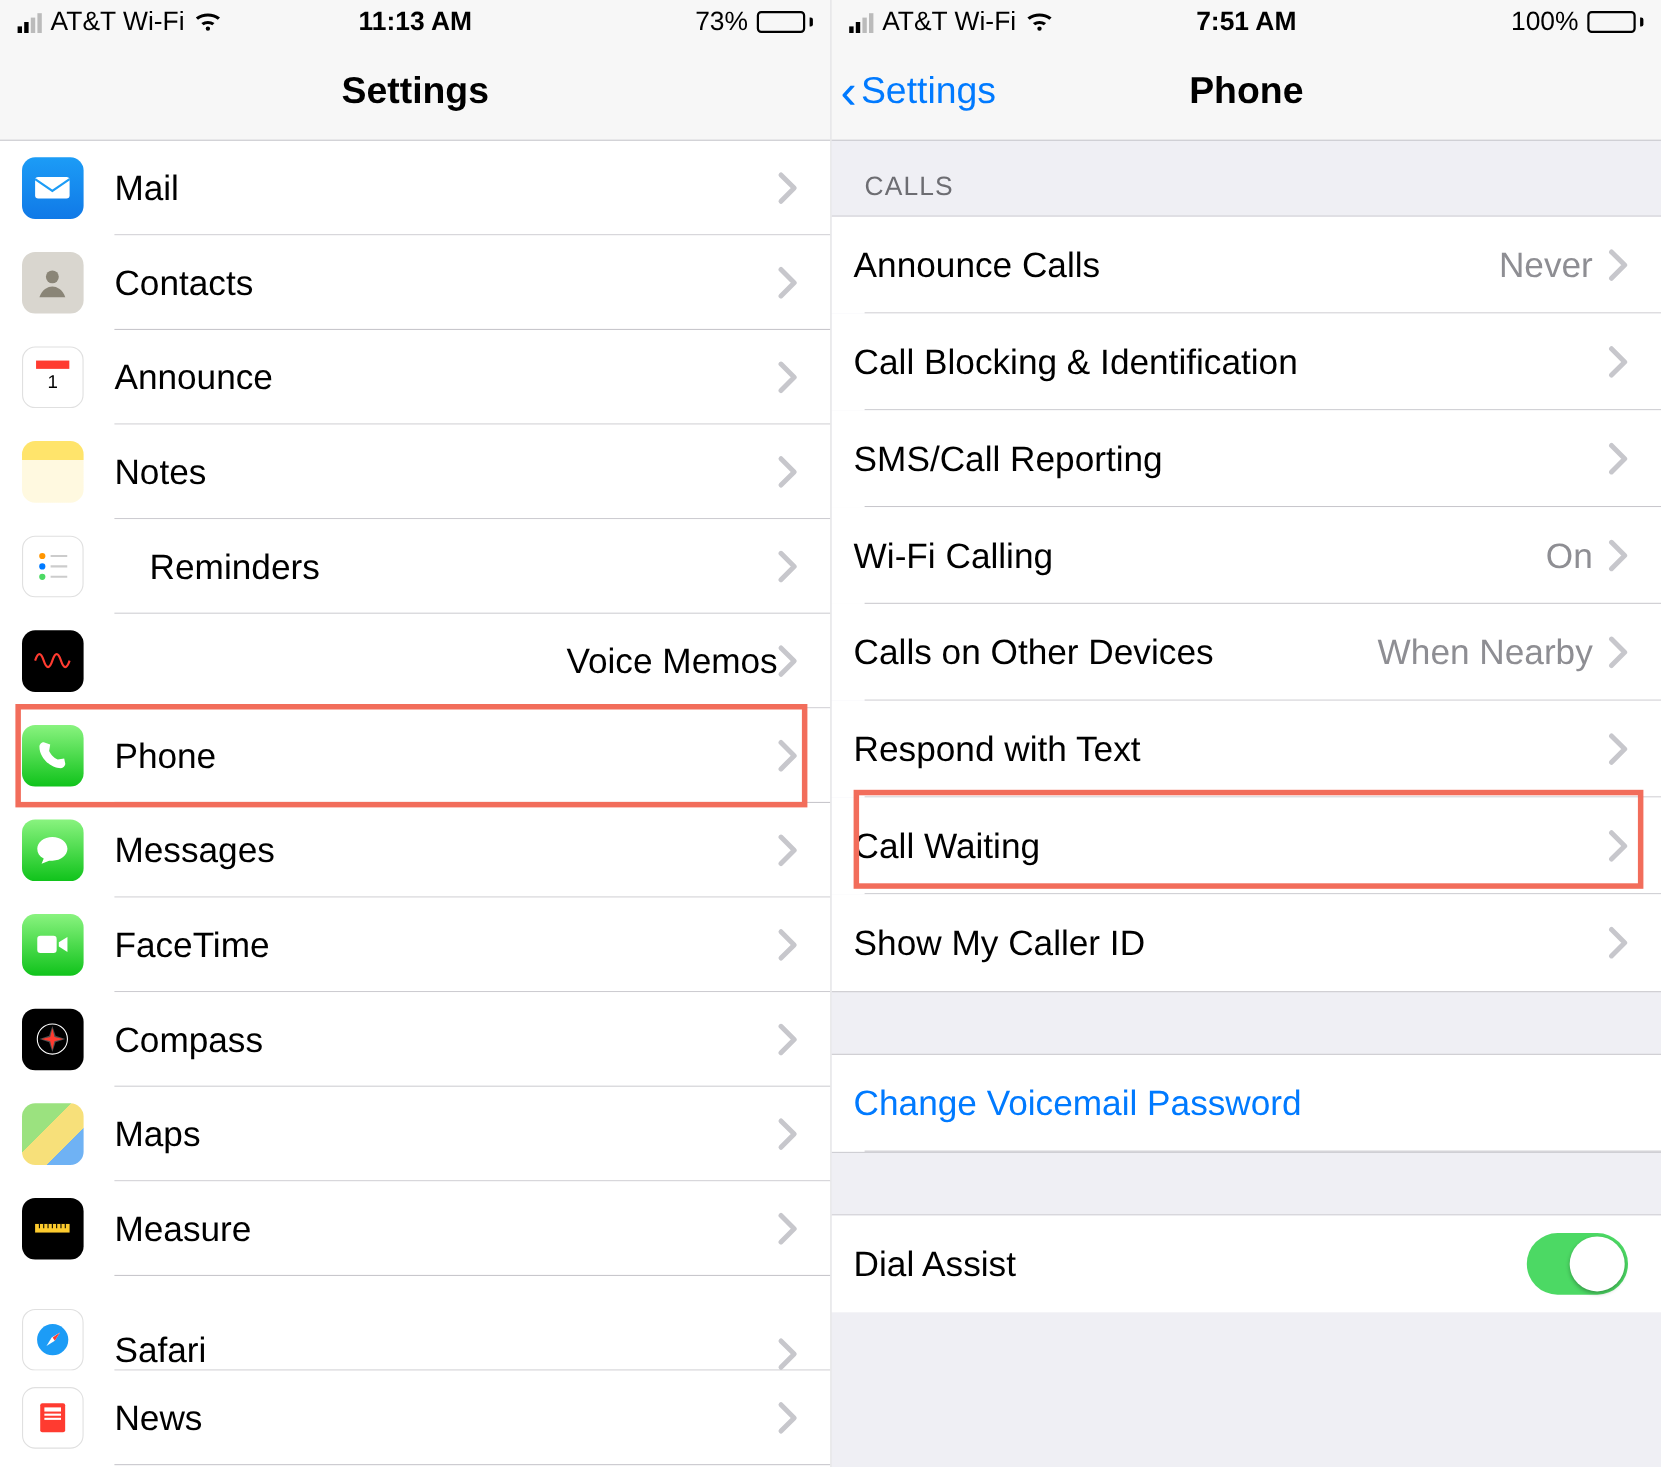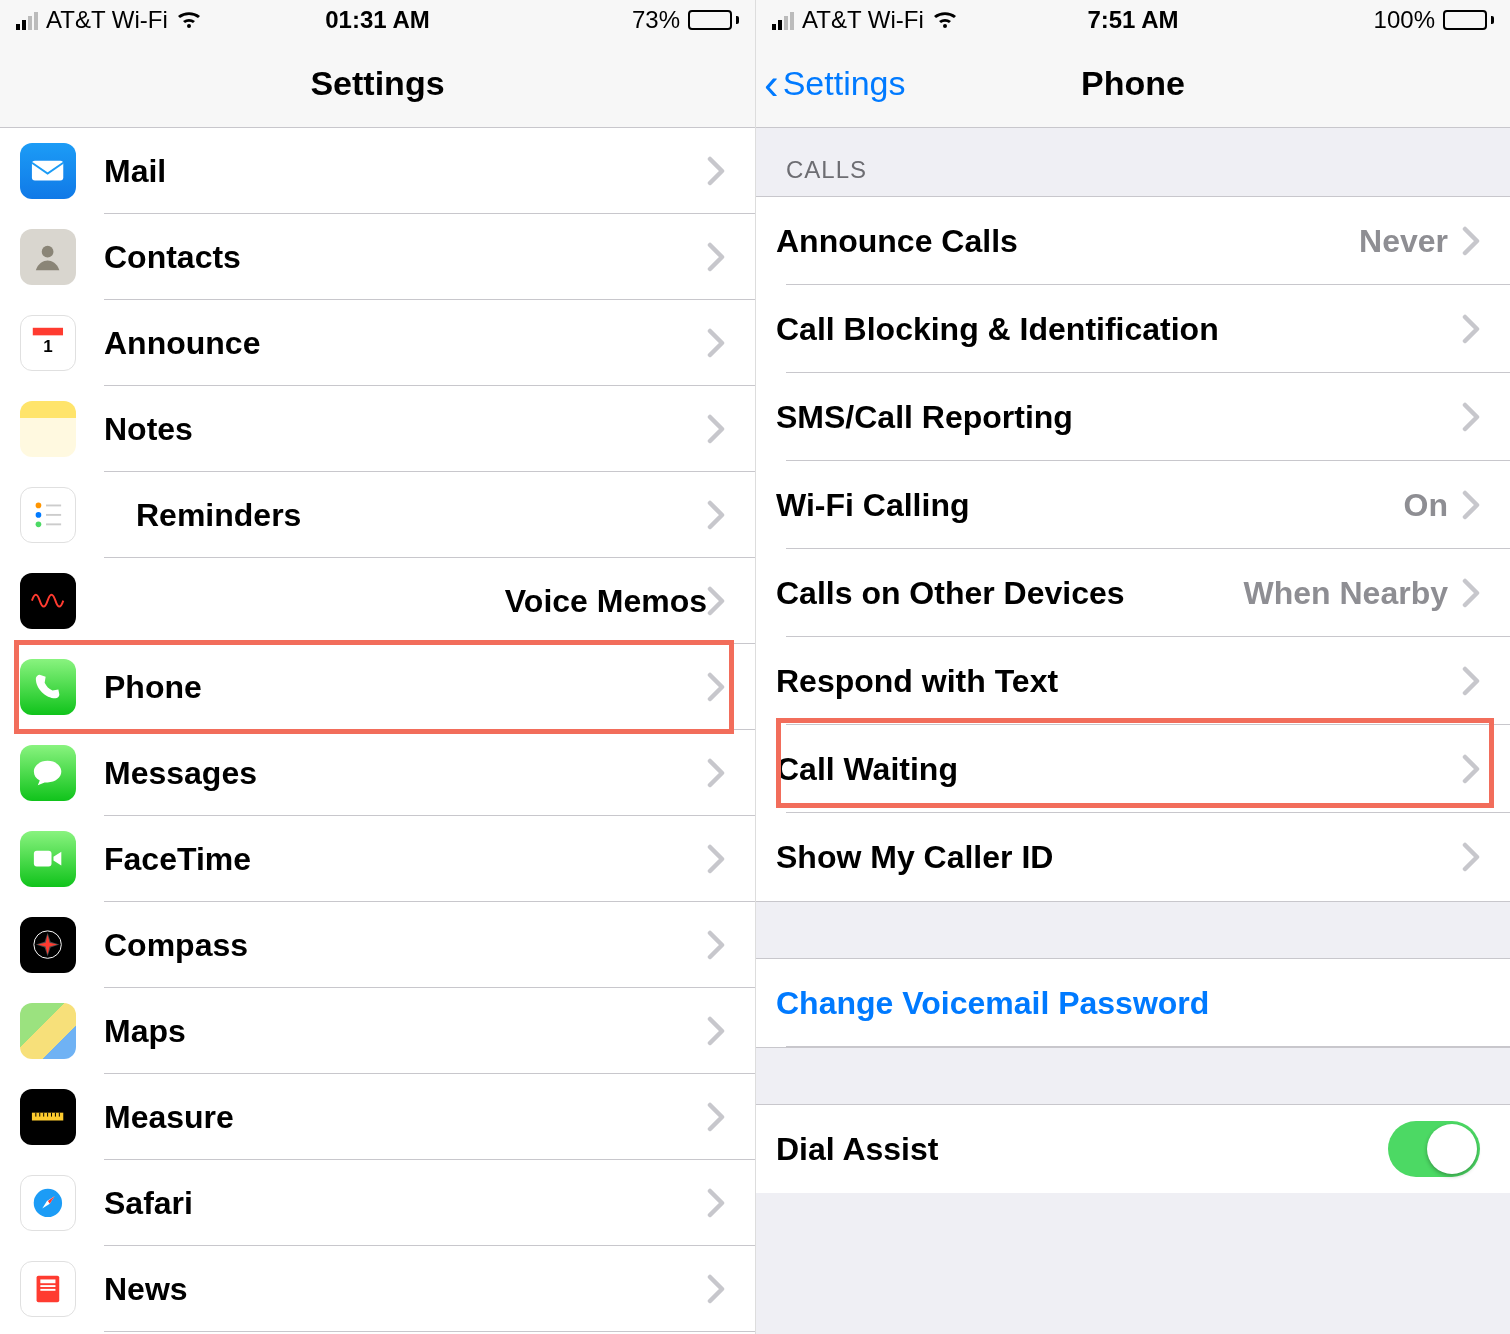--- a/index.html
+++ b/index.html
@@ -142,21 +142,20 @@
     border-top: 1px solid #C8C7CC;
     border-bottom: 1px solid #C8C7CC;
   }
   .row {
     display: flex;
     align-items: center;
     min-height: 88px;
     padding: 0 30px 0 20px;
     background: #fff;
     position: relative;
-    font-weight: bold;
   }
   .row .label {
     flex: 1;
     font-size: 32px;
     color: #000;
   }
   .row .detail {
     font-size: 32px;
     color: #8E8E93;
     margin-right: 14px;
@@ -254,21 +253,21 @@
             <span></span>
             <span></span>
           </span>
         <span>AT&amp;T Wi-Fi</span>
         <span class="wifi-icon">
           <svg width="26" height="20" viewBox="0 0 26 20">
               <path d="M13 18a2 2 0 100-4 2 2 0 000 4zm-6-7a11 11 0 0112 0l-2 2a8 8 0 00-8 0zM2 6a18 18 0 0122 0l-2 2a15 15 0 00-18 0z" fill="#000"></path>
             </svg>
         </span>
       </div>
-      <div class="status-center">01:31 AM</div>
+      <div class="status-center">11:13 AM</div>
       <div class="status-right">
         <span>73%</span>
         <span class="battery">
           <span class="battery-body"><span class="battery-fill" style="width:73%"></span></span>
           <span class="battery-cap"></span>
         </span>
       </div>
     </div>
 
     <div class="nav-bar">
@@ -449,21 +448,21 @@
             </svg>
           </span>
           <span class="label">Measure</span>
           <span class="chevron">
             <svg width="18" height="30" viewBox="0 0 12 20">
               <path d="M2 2l8 8-8 8" stroke="#C7C7CC" stroke-width="3" fill="none" stroke-linecap="round" stroke-linejoin="round"></path>
             </svg>
           </span>
           <span class="row-sep"></span>
         </div>
-        <div class="row icon-row" style="min-height: 86px;">
+        <div class="row icon-row" style="min-height: 86px; align-items: flex-end;">
           <span class="app-icon i-safari">
             <svg viewBox="0 0 40 40">
               <circle cx="20" cy="20" r="15" fill="#1C9CF6"></circle>
               <path d="M27 13l-5 8-8 5 5-8z" fill="#fff"></path>
               <path d="M27 13l-5 8-2-3z" fill="#FF3B30"></path>
             </svg>
           </span>
           <span class="label">Safari</span>
           <span class="chevron">
             <svg width="18" height="30" viewBox="0 0 12 20">

